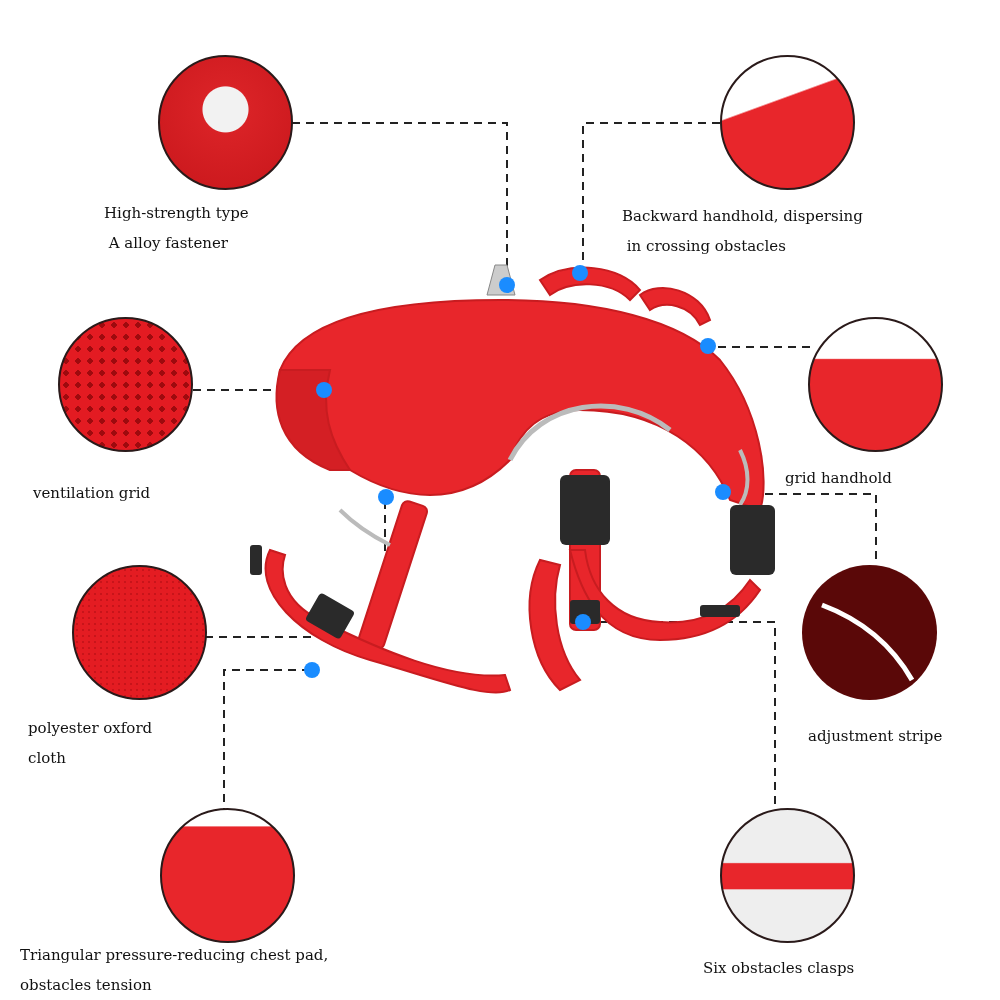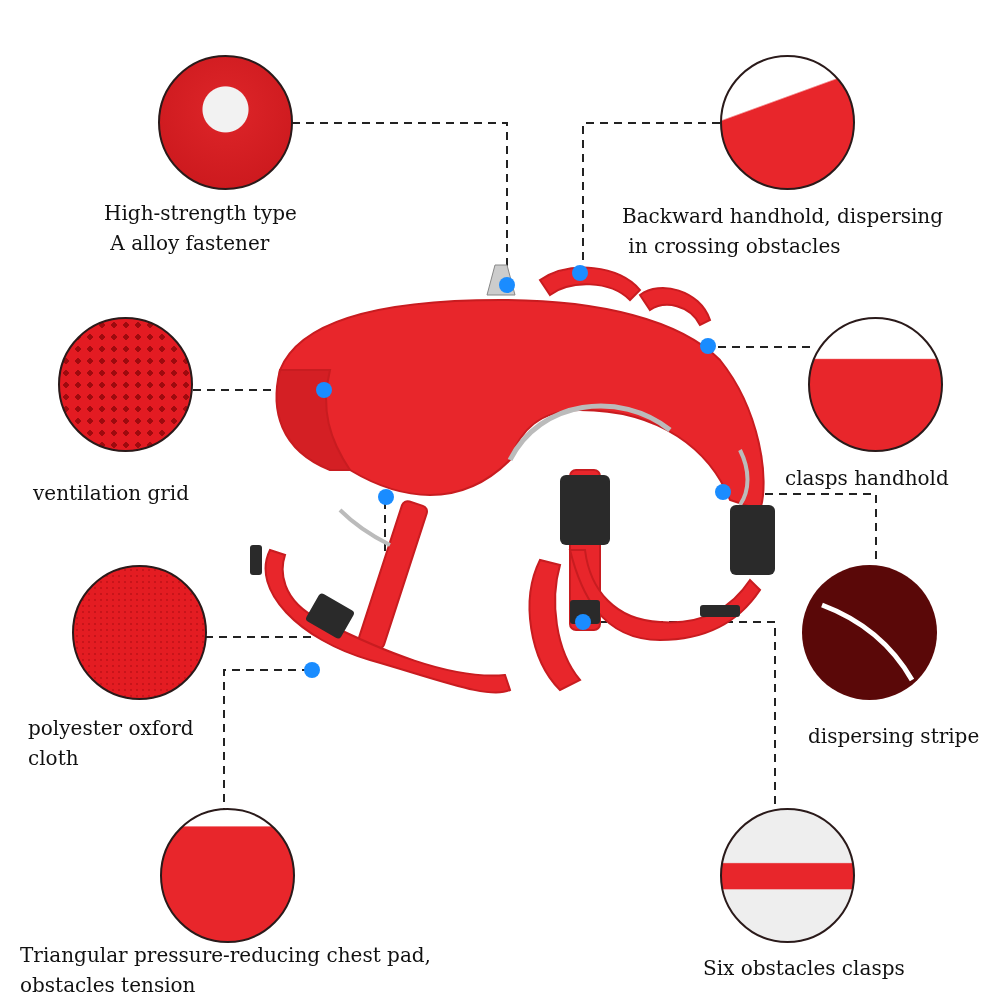--- a/index.html
+++ b/index.html
@@ -1,19 +1,19 @@
 <!DOCTYPE html>
 <html><head>
 <meta charset="utf-8">
 <style>
   html,body{margin:0;padding:0;background:#fff;}
   body{width:1000px;height:1000px;position:relative;overflow:hidden;font-family:"DejaVu Serif","Liberation Serif",serif;color:#111;}
   .abs{position:absolute;}
   .circle{position:absolute;border-radius:50%;border:2px solid #2a1a1a;overflow:hidden;box-sizing:border-box;}
-  .label{position:absolute;font-size:20px;line-height:30px;white-space:pre;color:#111;}
+  .label{position:absolute;font-size:15px;line-height:30px;white-space:pre;color:#111;}
   .dot{position:absolute;width:16px;height:16px;border-radius:50%;background:#1a8cff;margin:-8px 0 0 -8px;}
   svg.lines{position:absolute;left:0;top:0;}
 </style>
 </head>
 <body>
 
 <svg class="lines" width="1000" height="1000">
   <g stroke="#222" stroke-width="2" stroke-dasharray="8,6" fill="none">
     <polyline points="292,123 507,123 507,283"></polyline>
     <polyline points="720,123 583,123 583,270"></polyline>
@@ -72,19 +72,19 @@
 <div class="dot" style="left:386px;top:497px"></div>
 <div class="dot" style="left:723px;top:492px"></div>
 <div class="dot" style="left:312px;top:670px"></div>
 <div class="dot" style="left:583px;top:622px"></div>
 
 <div class="label" style="left:104px;top:198px">High-strength type
  A alloy fastener</div>
 <div class="label" style="left:622px;top:201px">Backward handhold, dispersing
  in crossing obstacles</div>
 <div class="label" style="left:33px;top:478px">ventilation grid</div>
-<div class="label" style="left:785px;top:463px">clasps handhold</div>
+<div class="label" style="left:785px;top:463px">grid handhold</div>
 <div class="label" style="left:28px;top:713px">polyester oxford
 cloth</div>
-<div class="label" style="left:808px;top:721px">dispersing stripe</div>
+<div class="label" style="left:808px;top:721px">adjustment stripe</div>
 <div class="label" style="left:20px;top:940px">Triangular pressure-reducing chest pad,
 obstacles tension</div>
 <div class="label" style="left:703px;top:953px">Six obstacles clasps</div>
 
 </body></html>

